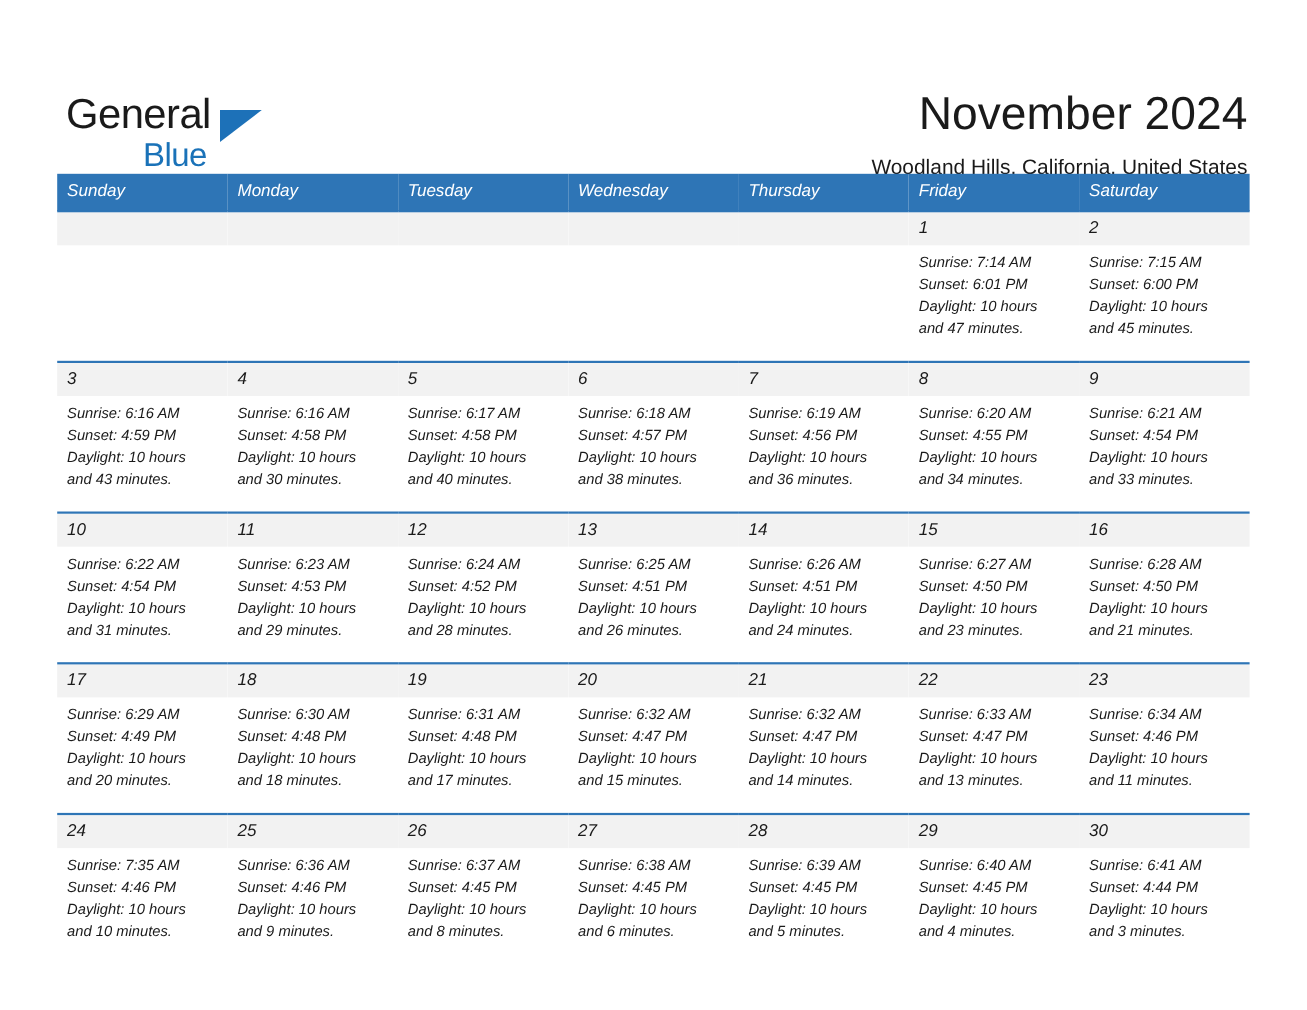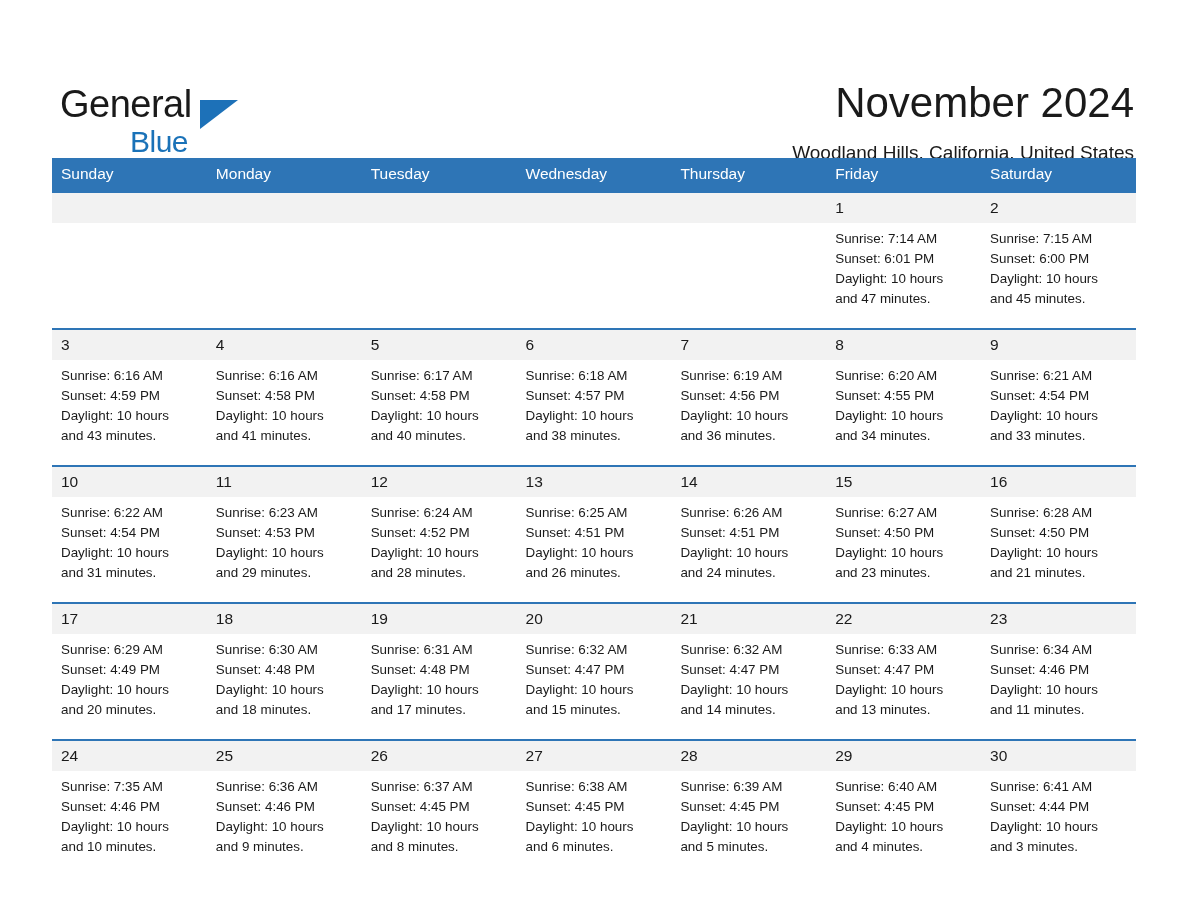--- a/index.html
+++ b/index.html
@@ -92,20 +92,21 @@
   }
 
   
   .calendar {
     position: absolute;
     left: 52px;
     top: 158px;
     width: 1084px;
     border-collapse: collapse;
     table-layout: fixed;
+    font-style: italic;
   }
   .calendar col { width: 154.857px; }
 
   thead th {
     background: #2e75b6;
     color: #ffffff;
     font-size: 15.5px;
     line-height: 18px;
     font-weight: 400;
     text-align: left;
@@ -234,21 +235,21 @@
               <div>Daylight: 10 hours</div>
               <div>and 43 minutes.</div>
             </div>
           </td>
           <td class="">
             <span class="daynum">4</span>
             <div class="details">
               <div>Sunrise: 6:16 AM</div>
               <div>Sunset: 4:58 PM</div>
               <div>Daylight: 10 hours</div>
-              <div>and 41 minutes.</div>
+              <div>and 30 minutes.</div>
             </div>
           </td>
           <td class="">
             <span class="daynum">5</span>
             <div class="details">
               <div>Sunrise: 6:17 AM</div>
               <div>Sunset: 4:58 PM</div>
               <div>Daylight: 10 hours</div>
               <div>and 40 minutes.</div>
             </div>

